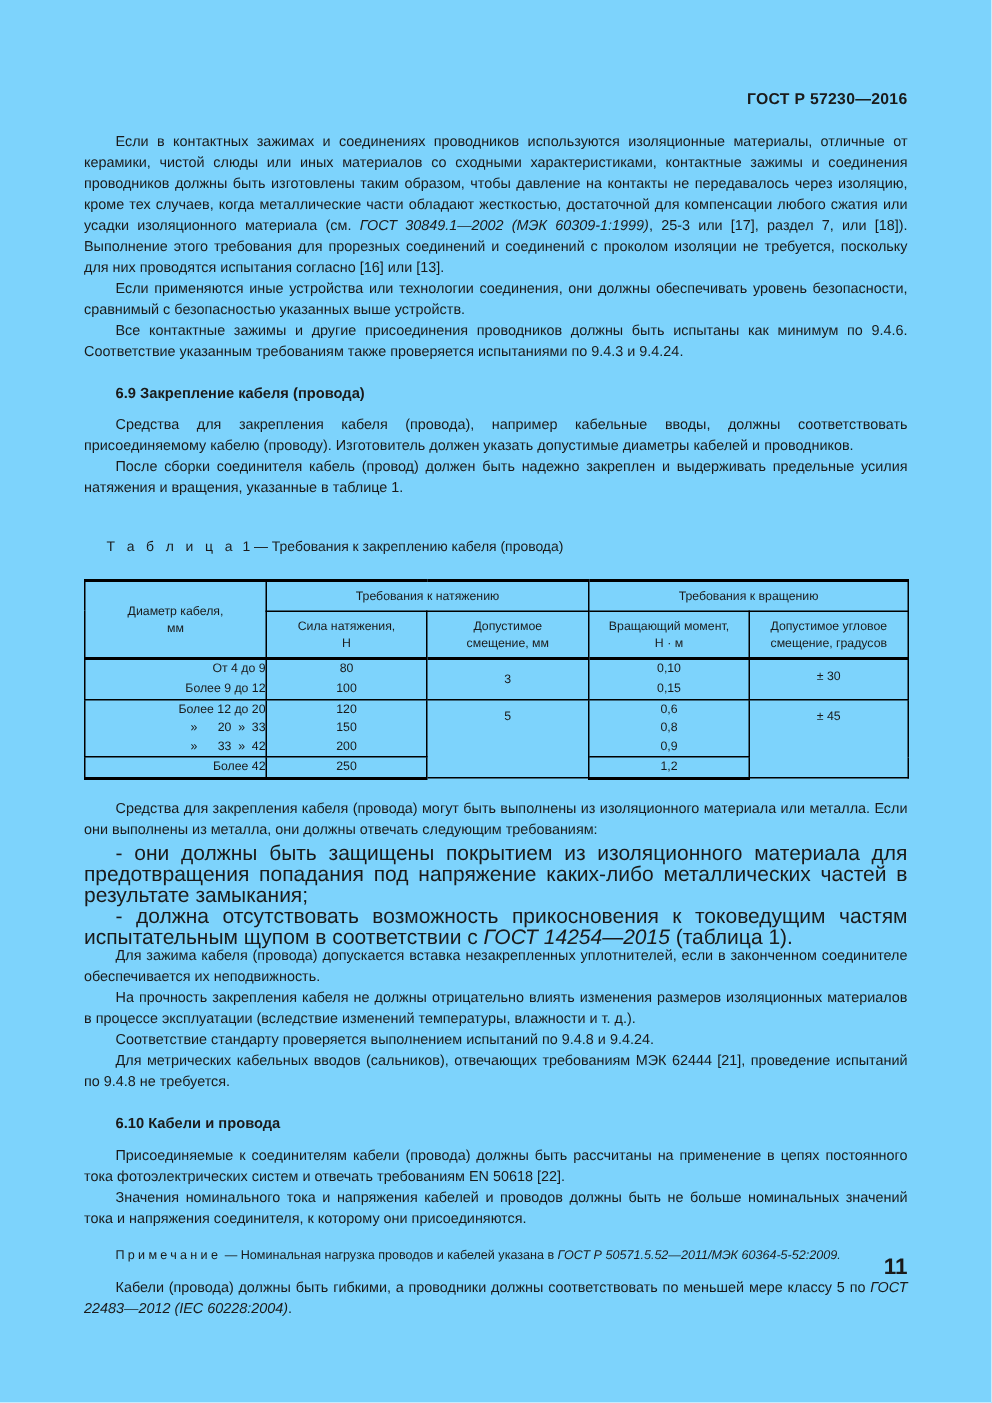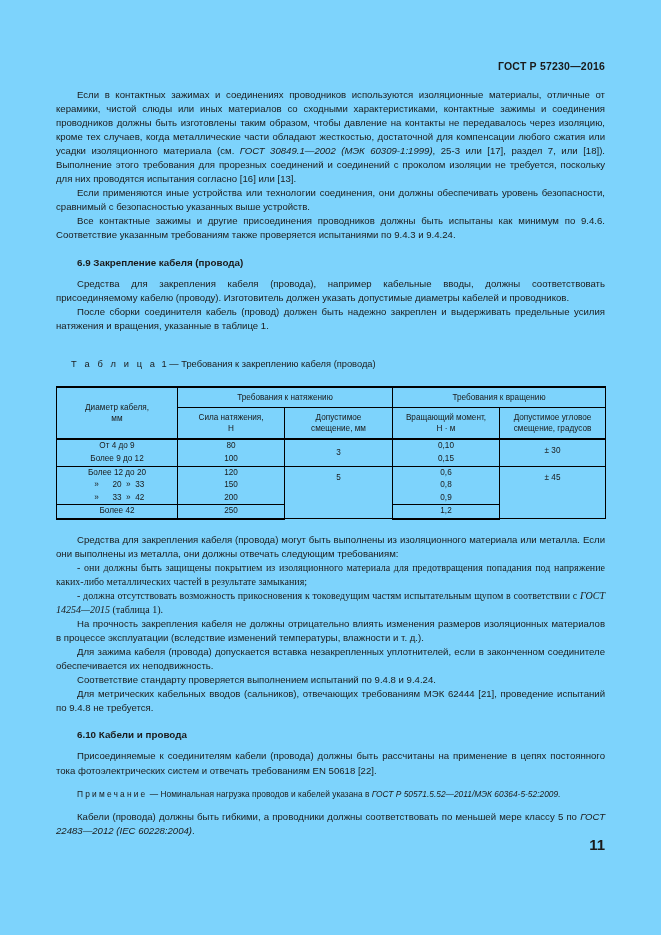--- a/index.html
+++ b/index.html
@@ -44,25 +44,24 @@
     margin: 0;
     font-size: 9.6px;
     line-height: 14.05px;
     text-align: justify;
     text-indent: 21px;
     hyphens: manual;
     word-spacing: 0px;
   }
   p.dash {
     margin: 0;
-    font-size: 10px;
+    font-size: 14px;
     line-height: 14.05px;
     text-align: justify;
     text-indent: 21px;
-    font-family: Liberation Serif, serif;
   }
   .it {
     font-style: italic;
   }
 
   h3.section-head {
     margin: 0;
     font-size: 9.8px;
     font-weight: bold;
     text-indent: 21px;
@@ -107,21 +106,21 @@
   .th-diam {
     text-align: center;
     line-height: 11.2px;
   }
   td.data {
     text-align: center;
     line-height: 12.6px;
     padding: 5px 2px 5px 2px;
   }
   td.first-col {
-    text-align: center;
+    text-align: right;
     padding: 5px 0 5px 7px;
     line-height: 12.6px;
     white-space: pre;
   }
   .outer-top { border-top: 2px solid #000 !important; }
   .hdr-bottom { border-bottom: 2px solid #000 !important; }
   .outer-bottom { border-bottom: 2px solid #000 !important; }
 
   
   p.note {
@@ -229,32 +228,33 @@
         </tr>
       </tbody>
     </table>
 
     <div class="gap-lg"></div>
 
     <p class="para">Средства для закрепления кабеля (провода) могут быть выполнены из изоляционного материала или металла. Если они выполнены из металла, они должны отвечать следующим требованиям:</p>
     <p class="dash">- они должны быть защищены покрытием из изоляционного материала для предотвращения попадания под напряжение каких-либо металлических частей в результате замыкания;</p>
     <p class="dash"><span>- должна отсутствовать возможность прикосновения к токоведущим частям испытательным щупом в соответствии с </span><span class="it">ГОСТ 14254—2015</span><span> (таблица 1).</span></p>
 
+    <p class="para">Для зажима кабеля (провода) допускается вставка незакрепленных уплотнителей, если в законченном соединителе обеспечивается их неподвижность.</p>
     <p class="para">На прочность закрепления кабеля не должны отрицательно влиять изменения размеров изоляционных материалов в процессе эксплуатации (вследствие изменений температуры, влажности и т. д.).</p>
-    <p class="para">Для зажима кабеля (провода) допускается вставка незакрепленных уплотнителей, если в законченном соединителе обеспечивается их неподвижность.</p>
     <p class="para">Соответствие стандарту проверяется выполнением испытаний по 9.4.8 и 9.4.24.</p>
     <p class="para">Для метрических кабельных вводов (сальников), отвечающих требованиям МЭК 62444 [21], проведение испытаний по 9.4.8 не требуется.</p>
 
     <div class="gap-lg"></div>
 
     <h3 class="section-head">6.10 Кабели и провода</h3>
 
     <div class="gap-sm"></div>
 
     <p class="para">Присоединяемые к соединителям кабели (провода) должны быть рассчитаны на применение в цепях постоянного тока фотоэлектрических систем и отвечать требованиям EN 50618 [22].</p>
+    <p class="para">Значения номинального тока и напряжения кабелей и проводов должны быть не больше номинальных значений тока и напряжения соединителя, к которому они присоединяются.</p>
 
     <div class="gap-md"></div>
 
     <p class="note"><span class="spaced">Примечание</span><span> — </span><span>Номинальная нагрузка проводов и кабелей указана в </span><span class="it">ГОСТ Р 50571.5.52—2011/МЭК 60364-5-52:2009.</span></p>
 
     <div class="gap-md"></div>
 
     <p class="para"><span>Кабели (провода) должны быть гибкими, а проводники должны соответствовать по меньшей мере классу 5 по </span><span class="it">ГОСТ 22483—2012 (IEC 60228:2004)</span><span>.</span></p>
 
   </div>

